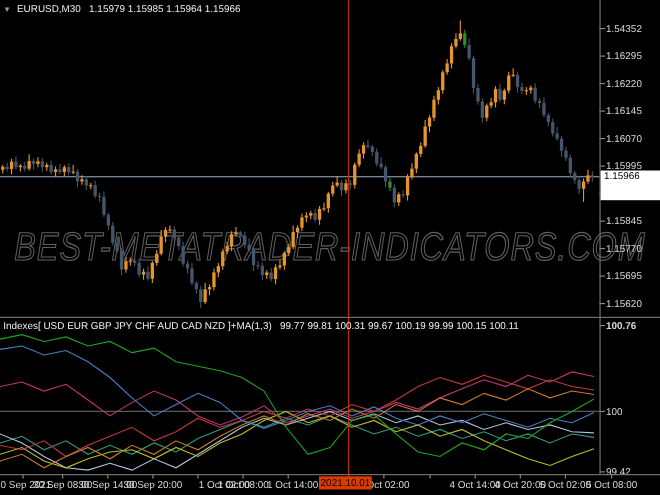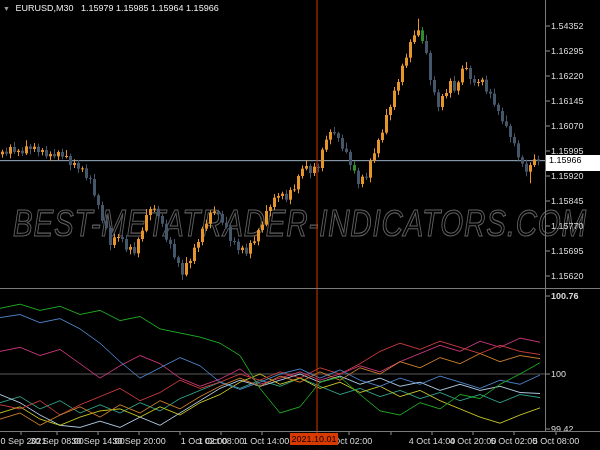--- a/index.html
+++ b/index.html
@@ -4,21 +4,21 @@
 <style>
   html,body{margin:0;padding:0;background:#000;}
   .screen{position:relative;width:600px;height:450px;background:#000;overflow:hidden;
           font-family:"Liberation Sans","DejaVu Sans",sans-serif;}
   svg{position:absolute;left:0;top:0;}
   .ohlc-title{position:absolute;left:3px;top:3px;font-size:9px;color:#ECECEC;white-space:nowrap;z-index:5;}
   .ohlc-title .tri{color:#9a9a9a;font-size:7px;margin-right:3px;}
   .ind-label{position:absolute;left:3px;top:291px;font-size:9px;color:#F0F0F0;white-space:nowrap;z-index:5;}
   .axis-label{position:absolute;font-size:9px;color:#D8D8D8;white-space:nowrap;}
   .time-label{transform:translateX(-50%);top:436px;}
-  .price-badge{position:absolute;left:546px;width:52px;height:16px;background:#FFFFFF;color:#000;
+  .price-badge{position:absolute;left:546px;width:52px;height:27px;background:#FFFFFF;color:#000;
                font-size:9px;line-height:11px;padding-left:3px;z-index:6;}
   .time-badge{position:absolute;top:433px;height:12px;background:#D83A00;color:#1a0000;
               font-size:9px;line-height:12px;text-align:center;z-index:7;}
   .sep-h{position:absolute;left:0;height:1px;background:#7A7A7A;z-index:4;}
   .sep-v{position:absolute;top:0;width:1px;background:#7A7A7A;z-index:4;}
 </style>
 </head>
 <body>
 
 <div class="screen">
@@ -344,20 +344,25 @@
       </g>
     </svg>
 
   <div class="ohlc-title">
     <span class="tri">▼</span>
     <span>EURUSD,M30</span>
     <span>&nbsp;</span>
     <span>1.15979 1.15985 1.15964 1.15966</span>
   </div>
 
+  <div class="ind-label">
+    <span>Indexes[ USD EUR GBP JPY CHF AUD CAD NZD ]+MA(1,3)</span>
+    <span>&nbsp;</span>
+    <span>99.77 99.81 100.31 99.67 100.19 99.99 100.15 100.11</span>
+  </div>
 
   <div id="price-axis">
       <div class="axis-label" style="left: 551px; top: 21px;">1.54352</div>
       <div class="axis-label" style="left: 551px; top: 46px;">1.16295</div>
       <div class="axis-label" style="left: 551px; top: 71px;">1.16220</div>
       <div class="axis-label" style="left: 551px; top: 96px;">1.16145</div>
       <div class="axis-label" style="left: 551px; top: 121px;">1.16070</div>
       <div class="axis-label" style="left: 551px; top: 146px;">1.15995</div>
       <div class="axis-label" style="left: 551px; top: 171px;">1.15920</div>
       <div class="axis-label" style="left: 551px; top: 196px;">1.15845</div>

